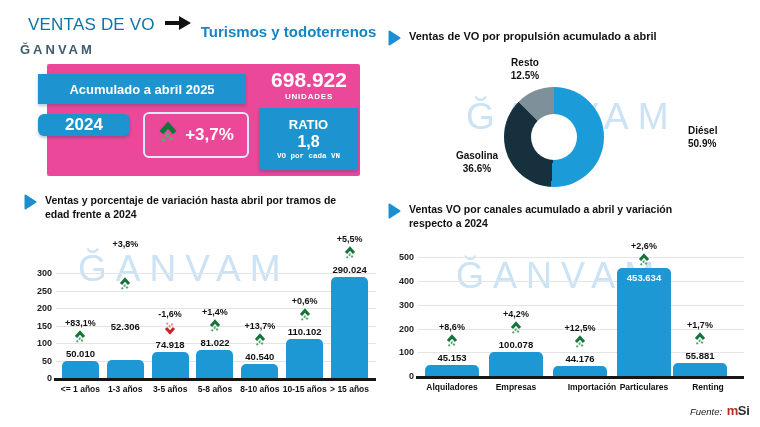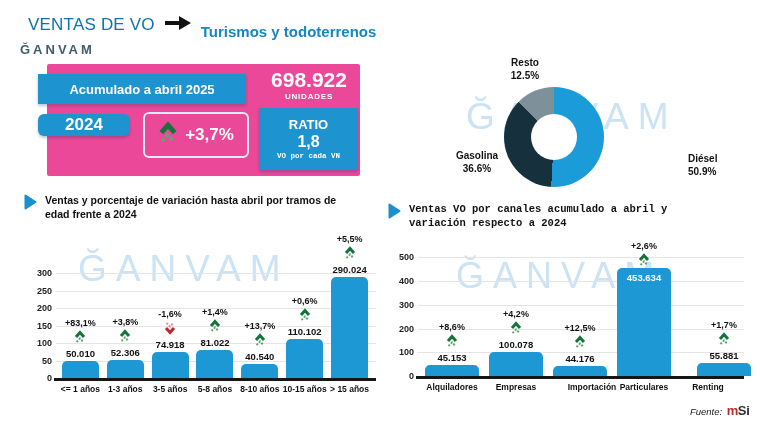--- a/index.html
+++ b/index.html
@@ -124,21 +124,21 @@
       <div class="bargroup" style="left: 40px; width: 44.8571px; height: 146px;">
         <div class="pct">+83,1%</div>
         <svg width="12" height="14" viewBox="0 0 12 14" class="chev">
           <path d="M2 7 L6 2.5 L10 7" stroke="#14743a" stroke-width="3" fill="none" stroke-linejoin="miter"></path>
           <path d="M2.5 12 L6 8.5 L9.5 12" stroke="#5aa870" stroke-width="2" fill="none" stroke-dasharray="2 1.4"></path>
         </svg>
         <div class="val">50.010</div>
         <div class="bar" style="width: 37px; height: 17.5035px;"></div>
       </div>
       <div class="cat" style="left: 40px; top: 152px; width: 44.8571px;">&lt;= 1 años</div>
-      <div class="bargroup" style="left: 84.8571px; width: 44.8571px; height: 146px;">
+      <div class="bargroup" style="left: 84.8571px; width: 44.8571px; height: 146px; gap: 26px;">
         <div class="pct">+3,8%</div>
         <svg width="12" height="14" viewBox="0 0 12 14" class="chev">
           <path d="M2 7 L6 2.5 L10 7" stroke="#14743a" stroke-width="3" fill="none" stroke-linejoin="miter"></path>
           <path d="M2.5 12 L6 8.5 L9.5 12" stroke="#5aa870" stroke-width="2" fill="none" stroke-dasharray="2 1.4"></path>
         </svg>
         <div class="val">52.306</div>
         <div class="bar" style="width: 37px; height: 18.3071px;"></div>
       </div>
       <div class="cat" style="left: 84.8571px; top: 152px; width: 44.8571px;">1-3 años</div>
       <div class="bargroup" style="left: 129.714px; width: 44.8571px; height: 146px;">
@@ -186,42 +186,50 @@
         <svg width="12" height="14" viewBox="0 0 12 14" class="chev">
           <path d="M2 7 L6 2.5 L10 7" stroke="#14743a" stroke-width="3" fill="none" stroke-linejoin="miter"></path>
           <path d="M2.5 12 L6 8.5 L9.5 12" stroke="#5aa870" stroke-width="2" fill="none" stroke-dasharray="2 1.4"></path>
         </svg>
         <div class="val">290.024</div>
         <div class="bar" style="width: 37px; height: 101.508px;"></div>
       </div>
       <div class="cat" style="left: 309.143px; top: 152px; width: 44.8571px;">&gt; 15 años</div>
     </div>
 
+  <div class="sect" style="left:388px;top:29px;width:350px;">
+    <span class="bullet">
+      <svg width="13" height="16" viewBox="0 0 13 16">
+          <path d="M1.5 1.5 L11.5 8 L1.5 14.5 Z" fill="#1b8fd0" stroke="#1b8fd0" stroke-width="2" stroke-linejoin="round"></path>
+        </svg>
+    </span>
+    <span class="sect-text" style="font-size:11px;">Ventas de VO por propulsión acumulado a abril</span>
+  </div>
   <div class="wm" style="left:466px;top:96px;font-size:37px;">ĞANVAM</div>
   <div class="donut" id="donut" style="background: conic-gradient(rgb(27, 156, 217) 0deg, rgb(27, 156, 217) 183.24deg, rgb(22, 48, 61) 183.24deg, rgb(22, 48, 61) 315deg, rgb(126, 145, 155) 315deg, rgb(126, 145, 155) 360deg);"></div>
   <div class="dlabel" style="left:494px;top:57px;width:62px;text-align:center;">
     <div>Resto</div>
     <div>12.5%</div>
   </div>
-  <div class="dlabel" style="left:688px;top:125px;width:60px;text-align:left;margin-top:28px;">
+  <div class="dlabel" style="left:688px;top:125px;width:60px;text-align:left;">
     <div>Diésel</div>
     <div>50.9%</div>
   </div>
   <div class="dlabel" style="left:444px;top:150px;width:66px;text-align:center;">
     <div>Gasolina</div>
     <div>36.6%</div>
   </div>
 
   <div class="sect" style="left:388px;top:202px;width:330px;">
     <span class="bullet">
       <svg width="13" height="16" viewBox="0 0 13 16">
           <path d="M1.5 1.5 L11.5 8 L1.5 14.5 Z" fill="#1b8fd0" stroke="#1b8fd0" stroke-width="2" stroke-linejoin="round"></path>
         </svg>
     </span>
-    <span class="sect-text" style="width:280px;font-family:Liberation Mono, monospace;">Ventas VO por canales acumulado a abril y variación respecto a 2024</span>
+    <span class="sect-text" style="width:280px;">Ventas VO por canales acumulado a abril y variación respecto a 2024</span>
   </div>
   <div class="wm" style="left:456px;top:255px;font-size:36px;">ĞANVAM</div>
   <div class="bar-chart" style="left:388px;top:240px;width:360px;height:160px;">
       <div class="ytick" style="left: -4px; top: 131px; width: 30px;">0</div>
       <div class="gridline" style="left: 30px; top: 112.296px; width: 326px;"></div>
       <div class="ytick" style="left: -4px; top: 107.296px; width: 30px;">100</div>
       <div class="gridline" style="left: 30px; top: 88.5926px; width: 326px;"></div>
       <div class="ytick" style="left: -4px; top: 83.5926px; width: 30px;">200</div>
       <div class="gridline" style="left: 30px; top: 64.8889px; width: 326px;"></div>
       <div class="ytick" style="left: -4px; top: 59.8889px; width: 30px;">300</div>
@@ -265,21 +273,21 @@
         <svg width="12" height="14" viewBox="0 0 12 14" class="chev">
           <path d="M2 7 L6 2.5 L10 7" stroke="#14743a" stroke-width="3" fill="none" stroke-linejoin="miter"></path>
           <path d="M2.5 12 L6 8.5 L9.5 12" stroke="#5aa870" stroke-width="2" fill="none" stroke-dasharray="2 1.4"></path>
         </svg>
         <span></span>
         <div class="bar" style="width: 54px; height: 107.528px;">
           <div class="val-inside">453.634</div>
         </div>
       </div>
       <div class="cat" style="left: 224px; top: 142px; width: 64px;">Particulares</div>
-      <div class="bargroup" style="left: 304px; width: 64px; height: 136px;">
+      <div class="bargroup" style="left: 280px; width: 64px; height: 136px;">
         <div class="pct">+1,7%</div>
         <svg width="12" height="14" viewBox="0 0 12 14" class="chev">
           <path d="M2 7 L6 2.5 L10 7" stroke="#14743a" stroke-width="3" fill="none" stroke-linejoin="miter"></path>
           <path d="M2.5 12 L6 8.5 L9.5 12" stroke="#5aa870" stroke-width="2" fill="none" stroke-dasharray="2 1.4"></path>
         </svg>
         <div class="val">55.881</div>
         <div class="bar" style="width: 54px; height: 13.2459px;"></div>
       </div>
       <div class="cat" style="left: 288px; top: 142px; width: 64px;">Renting</div>
     </div>

